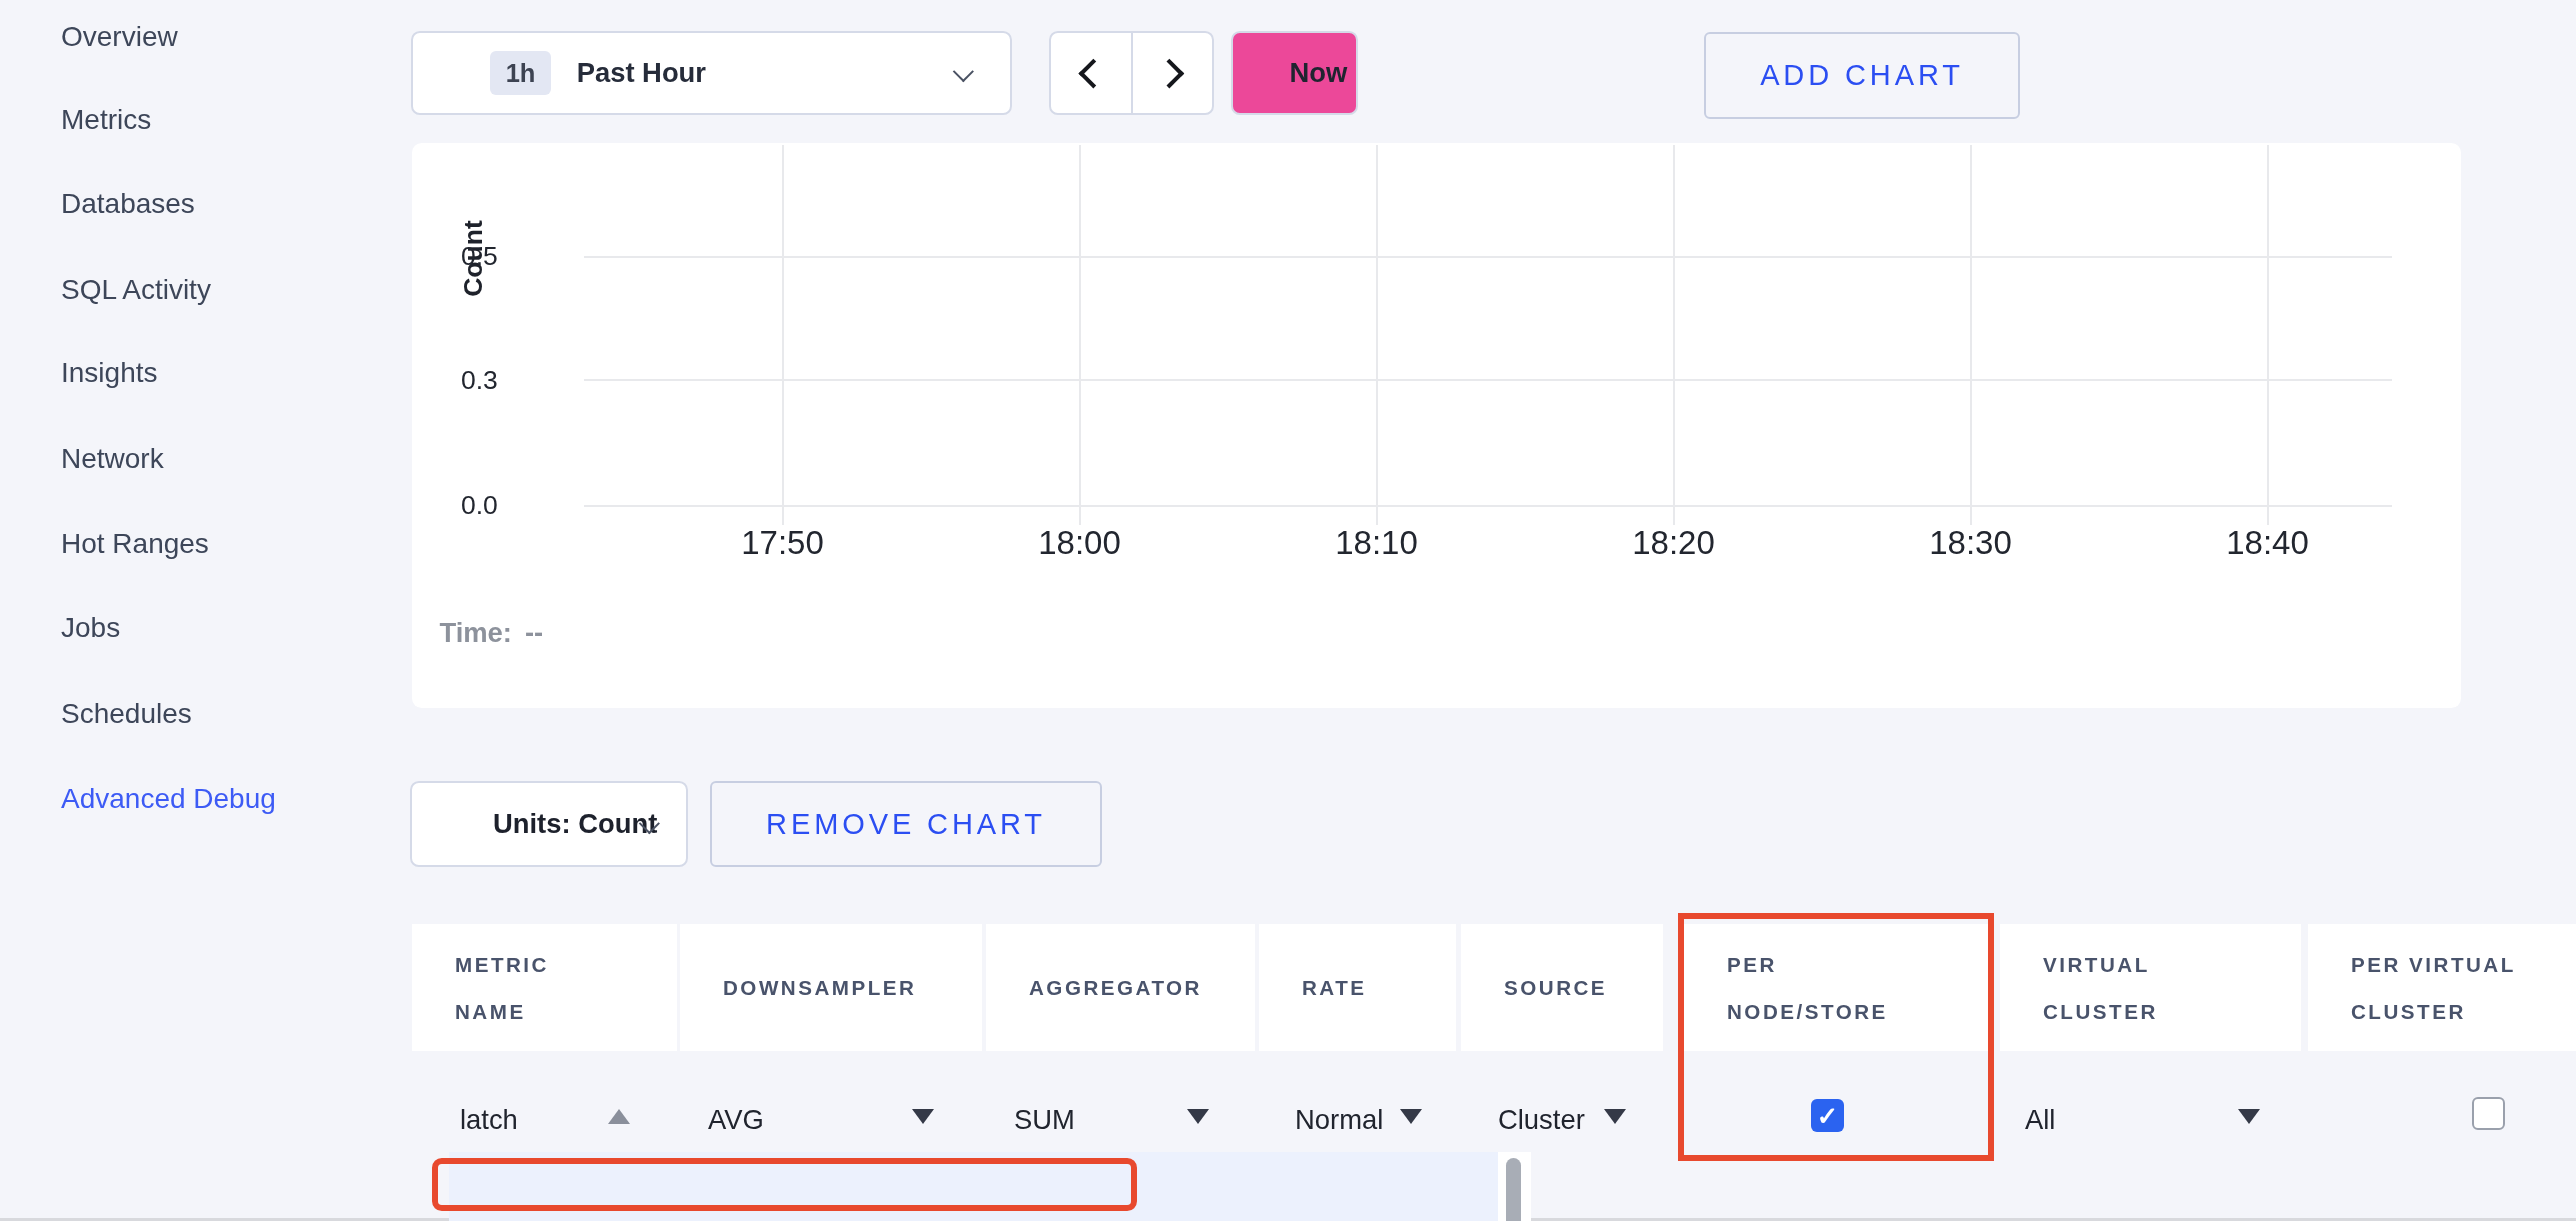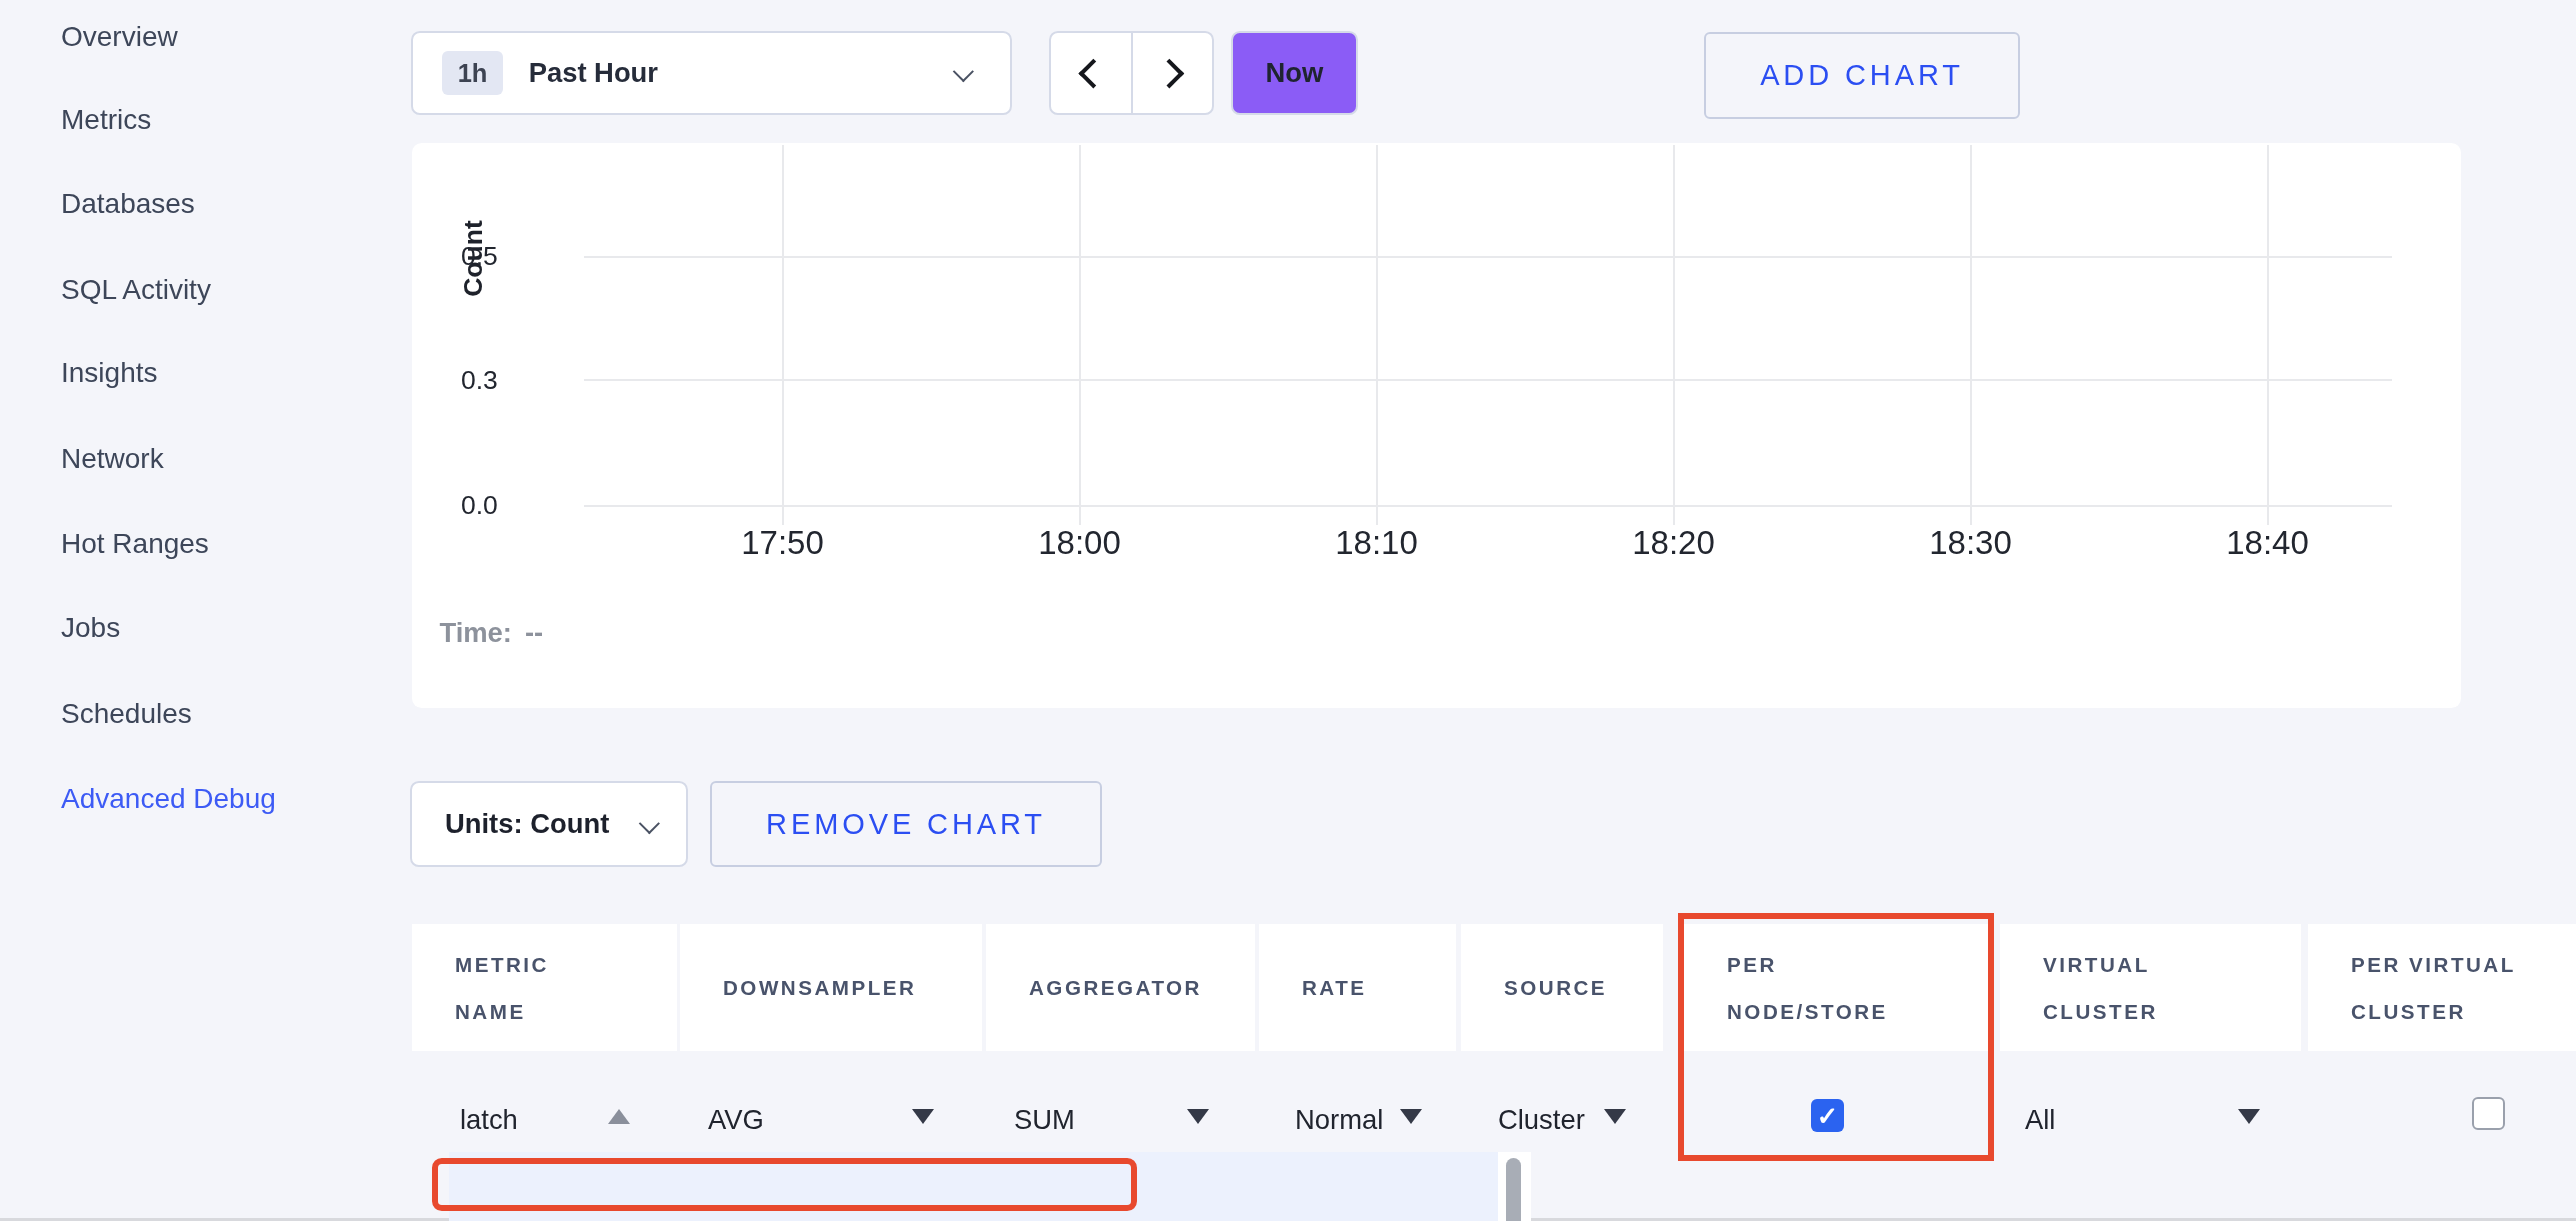--- a/index.html
+++ b/index.html
@@ -7,21 +7,21 @@
           font-family:"Liberation Sans",sans-serif;color:#20242e;}
   .abs{position:absolute;}
 
   
   .side-item{position:absolute;left:61px;height:39px;line-height:39px;font-size:28px;
              color:#3d4659;cursor:pointer;white-space:nowrap;}
   .side-item.active{color:#3d5bf5;}
 
   
   .box{background:#fff;border:2px solid #d5dae8;border-radius:8.8px;box-sizing:border-box;
-       display:flex;align-items:center;}
+       display:flex;align-items:center;padding-left:48px;}
   .badge{background:#e3e7f3;border-radius:5.9px;font-weight:bold;font-size:25.5px;color:#3d4352;
          padding:7.8px 15.7px;margin-left:29px;}
   .range-label{font-size:27.4px;font-weight:600;color:#262c3a;margin-left:25.5px;}
   .chev{display:inline-block;width:12.7px;height:12.7px;border-right:2.9px solid #4a5263;
         border-bottom:2.9px solid #4a5263;transform:rotate(45deg);}
   .pg-left{display:inline-block;width:16.7px;height:16.7px;border-left:4.9px solid #15171c;
            border-bottom:4.9px solid #15171c;transform:rotate(45deg);}
   .pg-right{display:inline-block;width:16.7px;height:16.7px;border-right:4.9px solid #15171c;
             border-top:4.9px solid #15171c;transform:rotate(45deg);}
   .btn-outline{position:absolute;display:flex;align-items:center;justify-content:center;
@@ -102,21 +102,21 @@
 
   <div class="abs box" style="left:1049px;top:31px;width:165px;height:84px;padding:0">
     <div style="flex:1;height:100%;display:flex;align-items:center;justify-content:center;border-right:2px solid #d5dae8;cursor:pointer">
       <span class="pg-left" style="margin-left:5.9px"></span>
     </div>
     <div style="flex:1;height:100%;display:flex;align-items:center;justify-content:center;cursor:pointer">
       <span class="pg-right" style="margin-right:5.9px"></span>
     </div>
   </div>
 
-  <div class="abs box" style="left:1231px;top:31px;width:127px;height:84px;justify-content:center;background:#8b5cf6;font-size:27.4px;font-weight:bold;color:#1f2430;cursor:pointer">Now</div>
+  <div class="abs box" style="left:1231px;top:31px;width:127px;height:84px;justify-content:center;background:#ec4899;font-size:27.4px;font-weight:bold;color:#1f2430;cursor:pointer">Now</div>
 
   <button class="btn-outline" style="left:1704px;top:32px;width:316px;height:87px">ADD CHART</button>
 
   <div class="card">
     <div class="ylabel">Count</div>
 
     <div class="ytick" style="top:96px">0.5</div>
     <div class="ytick" style="top:220px">0.3</div>
     <div class="ytick" style="top:345px">0.0</div>
 

